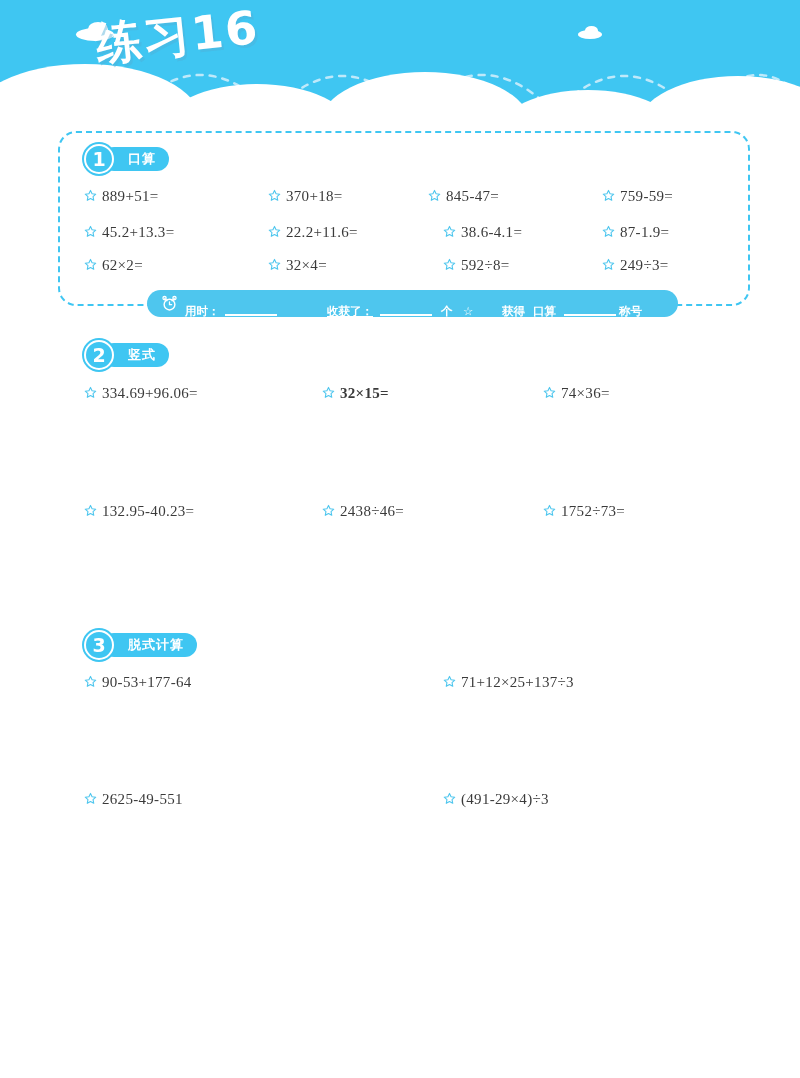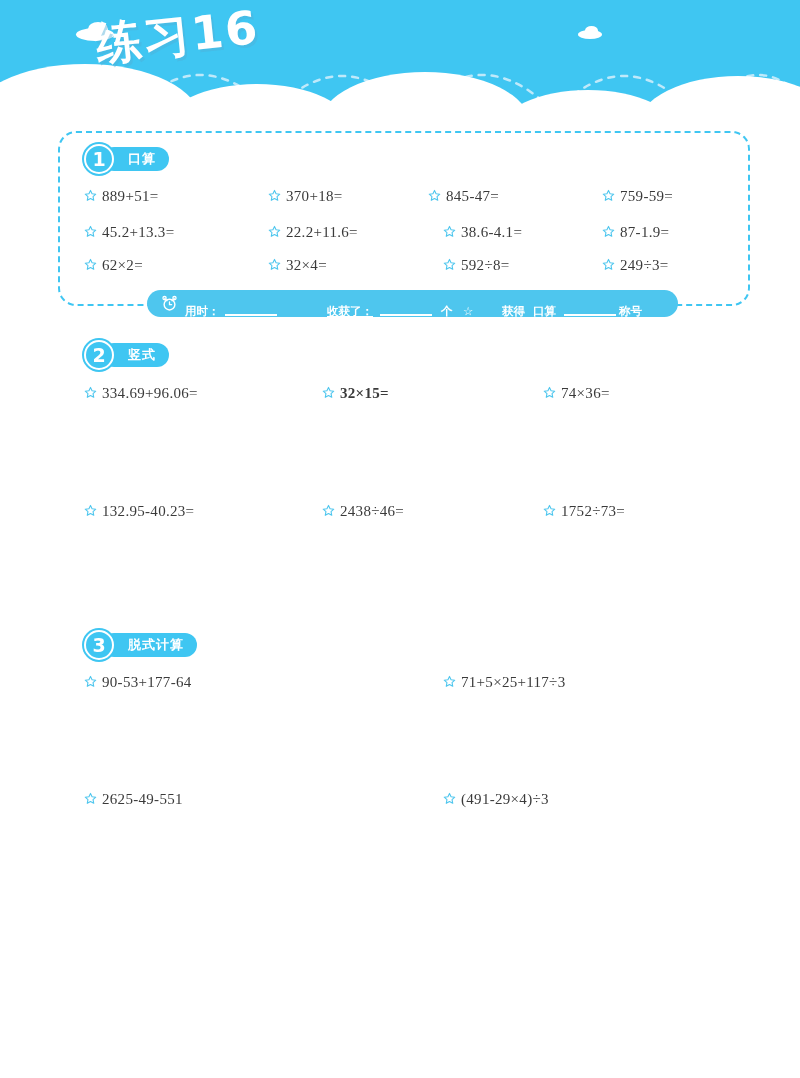--- a/index.html
+++ b/index.html
@@ -293,21 +293,21 @@
   </div>
 
   <div class="prob" style="left:84px; top:674px;">
     <svg class="star" width="13" height="13" viewBox="0 0 24 24">
         <path d="M12 2.6l2.9 6.2 6.8.8-5 4.6 1.3 6.7L12 17.6l-6 3.3 1.3-6.7-5-4.6 6.8-.8z" fill="none" stroke="#4ec6ee" stroke-width="2" stroke-linejoin="round"></path>
       </svg><span>90-53+177-64</span>
   </div>
   <div class="prob" style="left:443px; top:674px;">
     <svg class="star" width="13" height="13" viewBox="0 0 24 24">
         <path d="M12 2.6l2.9 6.2 6.8.8-5 4.6 1.3 6.7L12 17.6l-6 3.3 1.3-6.7-5-4.6 6.8-.8z" fill="none" stroke="#4ec6ee" stroke-width="2" stroke-linejoin="round"></path>
-      </svg><span>71+5×25+117÷3</span>
+      </svg><span>71+12×25+137÷3</span>
   </div>
 
   <div class="prob" style="left:84px; top:791px;">
     <svg class="star" width="13" height="13" viewBox="0 0 24 24">
         <path d="M12 2.6l2.9 6.2 6.8.8-5 4.6 1.3 6.7L12 17.6l-6 3.3 1.3-6.7-5-4.6 6.8-.8z" fill="none" stroke="#4ec6ee" stroke-width="2" stroke-linejoin="round"></path>
       </svg><span>2625-49-551</span>
   </div>
   <div class="prob" style="left:443px; top:791px;">
     <svg class="star" width="13" height="13" viewBox="0 0 24 24">
         <path d="M12 2.6l2.9 6.2 6.8.8-5 4.6 1.3 6.7L12 17.6l-6 3.3 1.3-6.7-5-4.6 6.8-.8z" fill="none" stroke="#4ec6ee" stroke-width="2" stroke-linejoin="round"></path>

